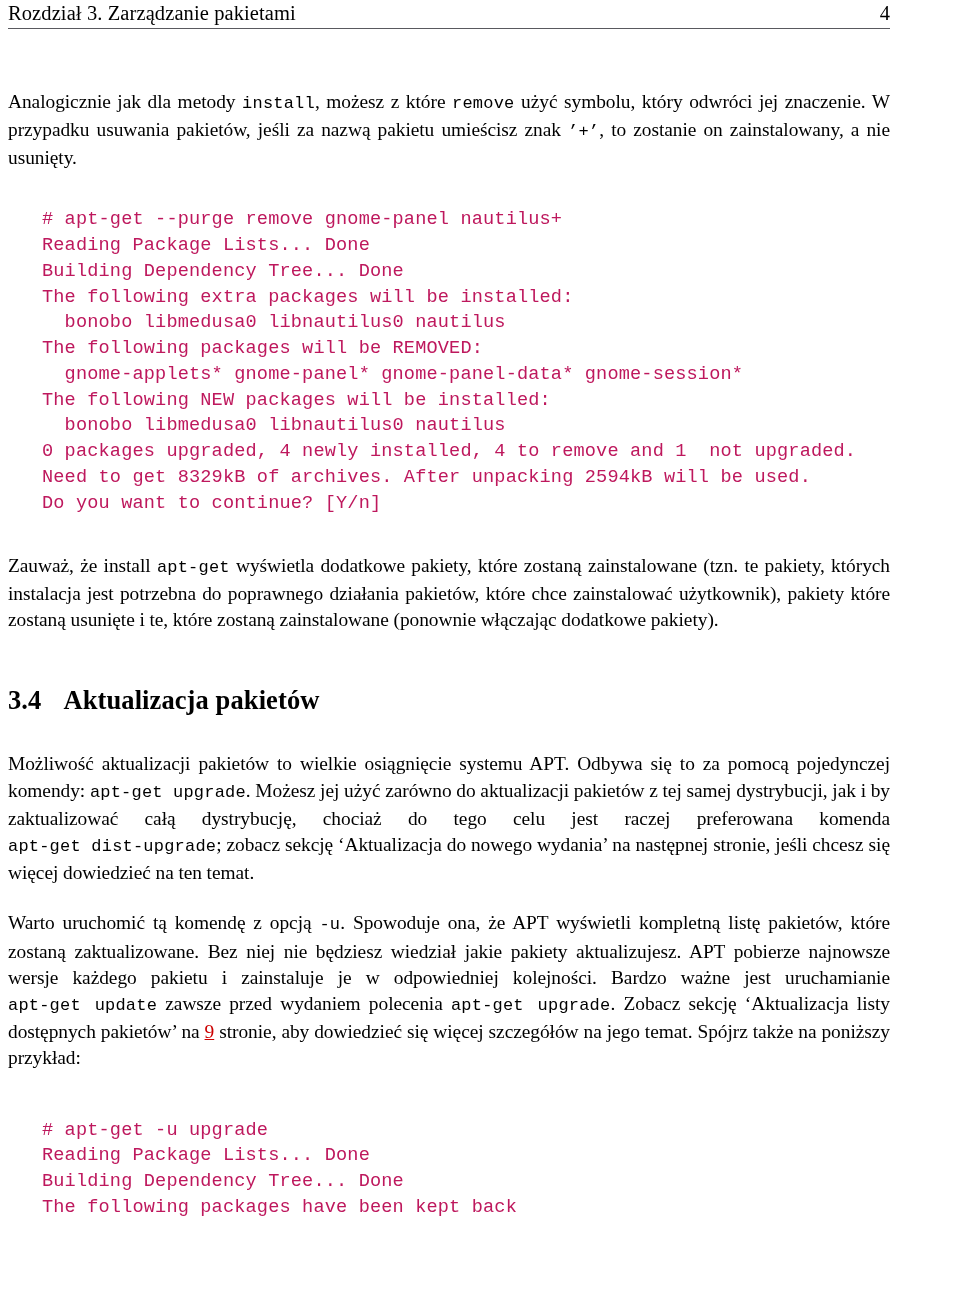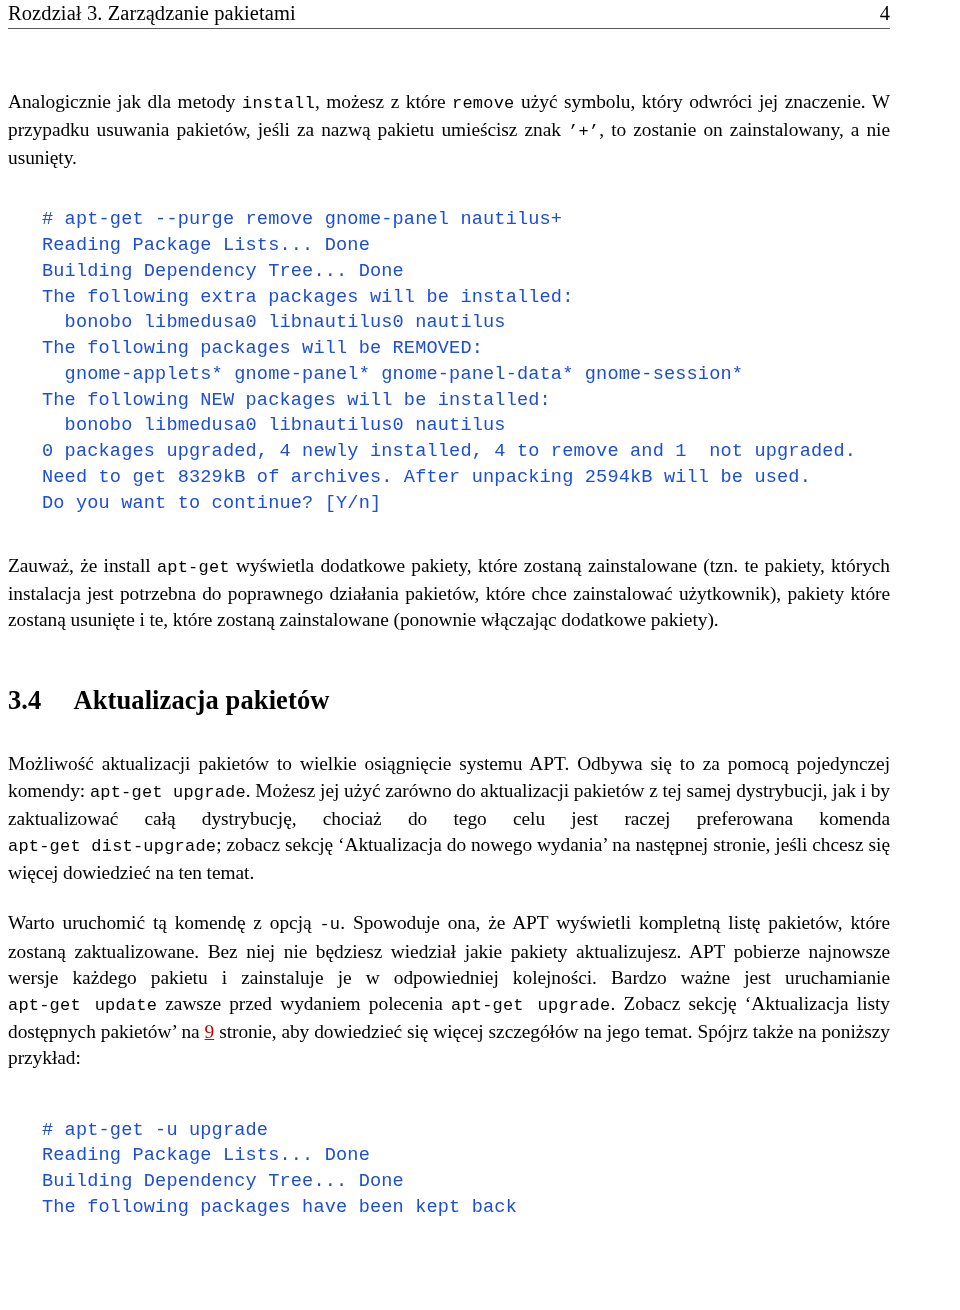--- a/index.html
+++ b/index.html
@@ -66,30 +66,30 @@
   }
 
   
   h2.section {
     font-size: 26.5px;
     font-weight: bold;
     margin: 0;
     line-height: 1.1;
     letter-spacing: 0.1px;
   }
-  h2.section .num { margin-right: 32px; }
+  h2.section .num { margin-right: 22px; }
 
   
   pre.verbatim {
     font-family: "Liberation Mono", "DejaVu Sans Mono", monospace;
     font-size: 18.6px;
     line-height: 25.8px;
     margin: 0;
     padding-left: 34px;
-    color: #1d4ed8;
+    color: #be185d;
     white-space: pre;
     letter-spacing: 0.15px;
   }
 </style>
 </head>
 <body>
 
 <div class="page">
 
   <div class="header">

